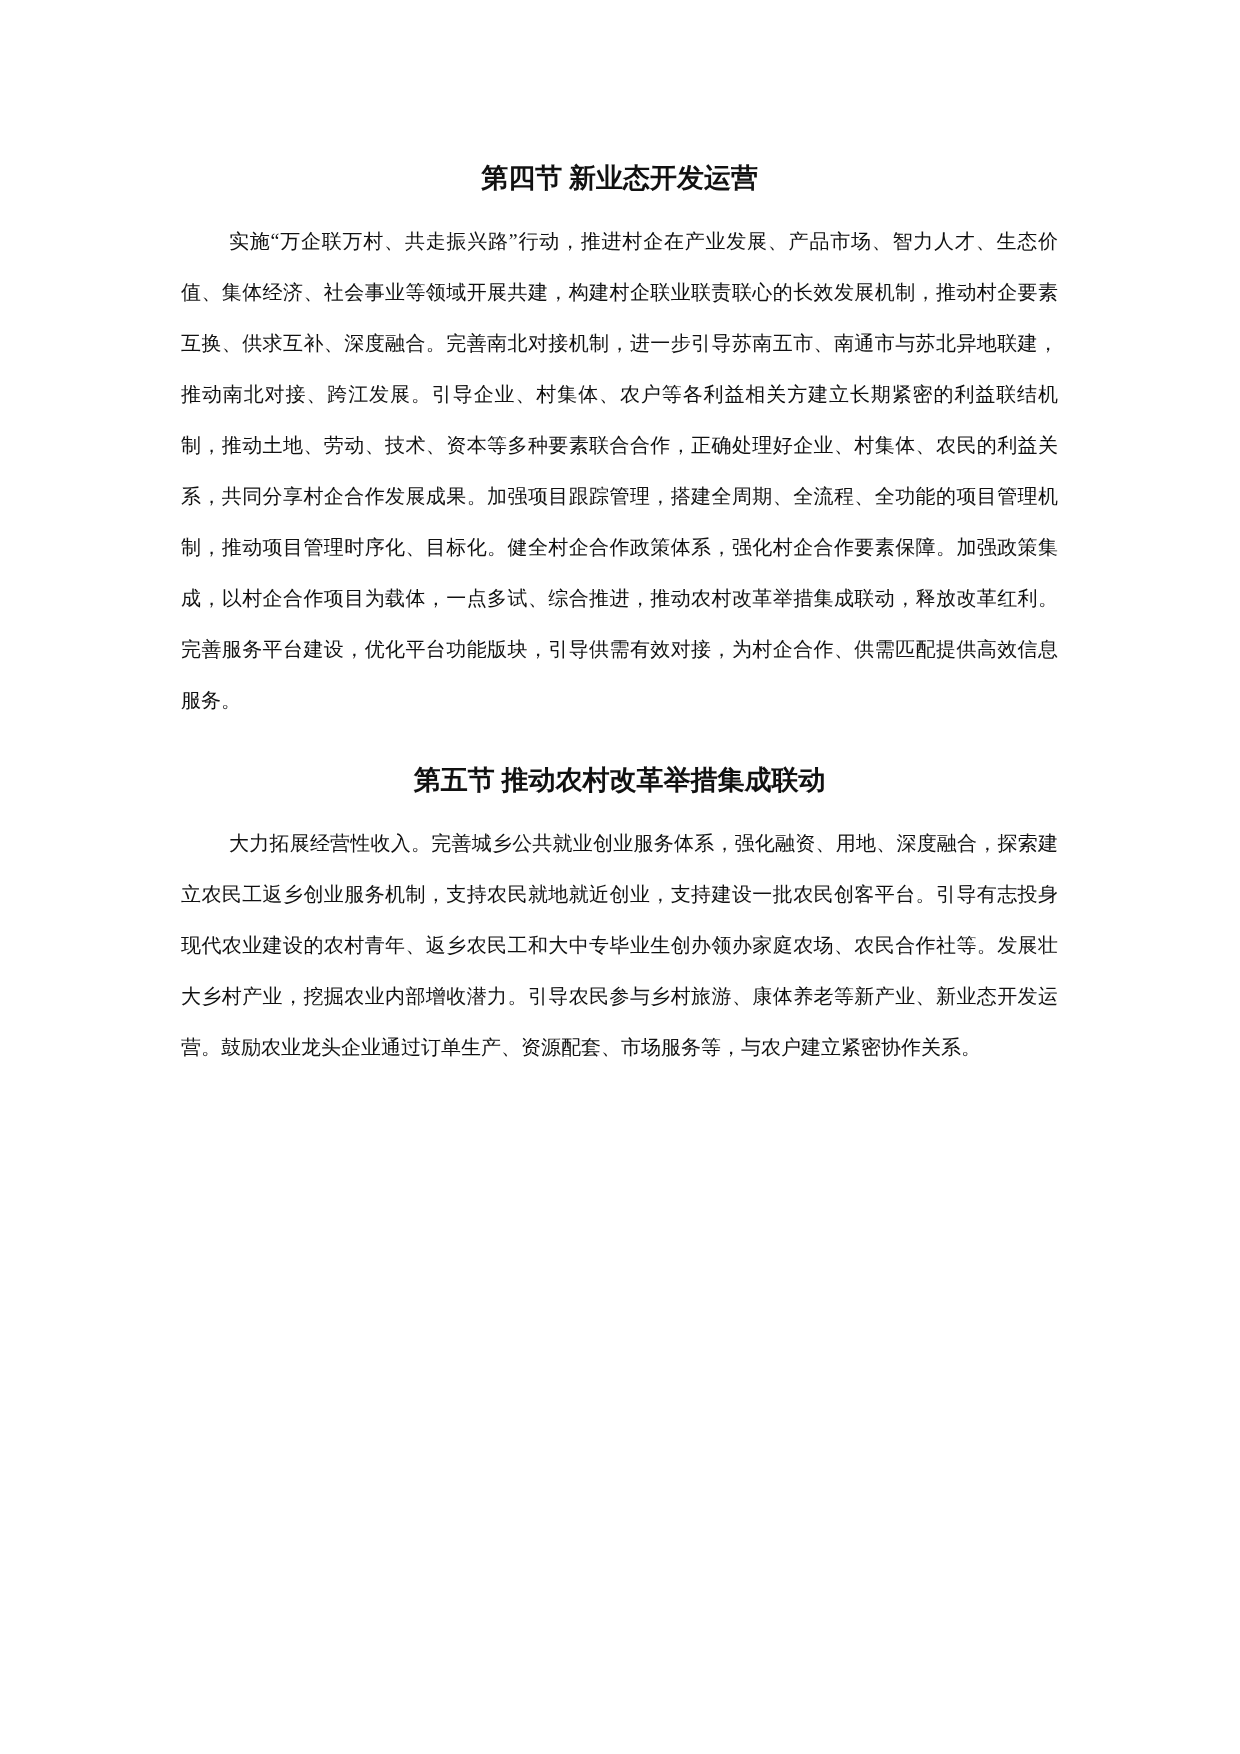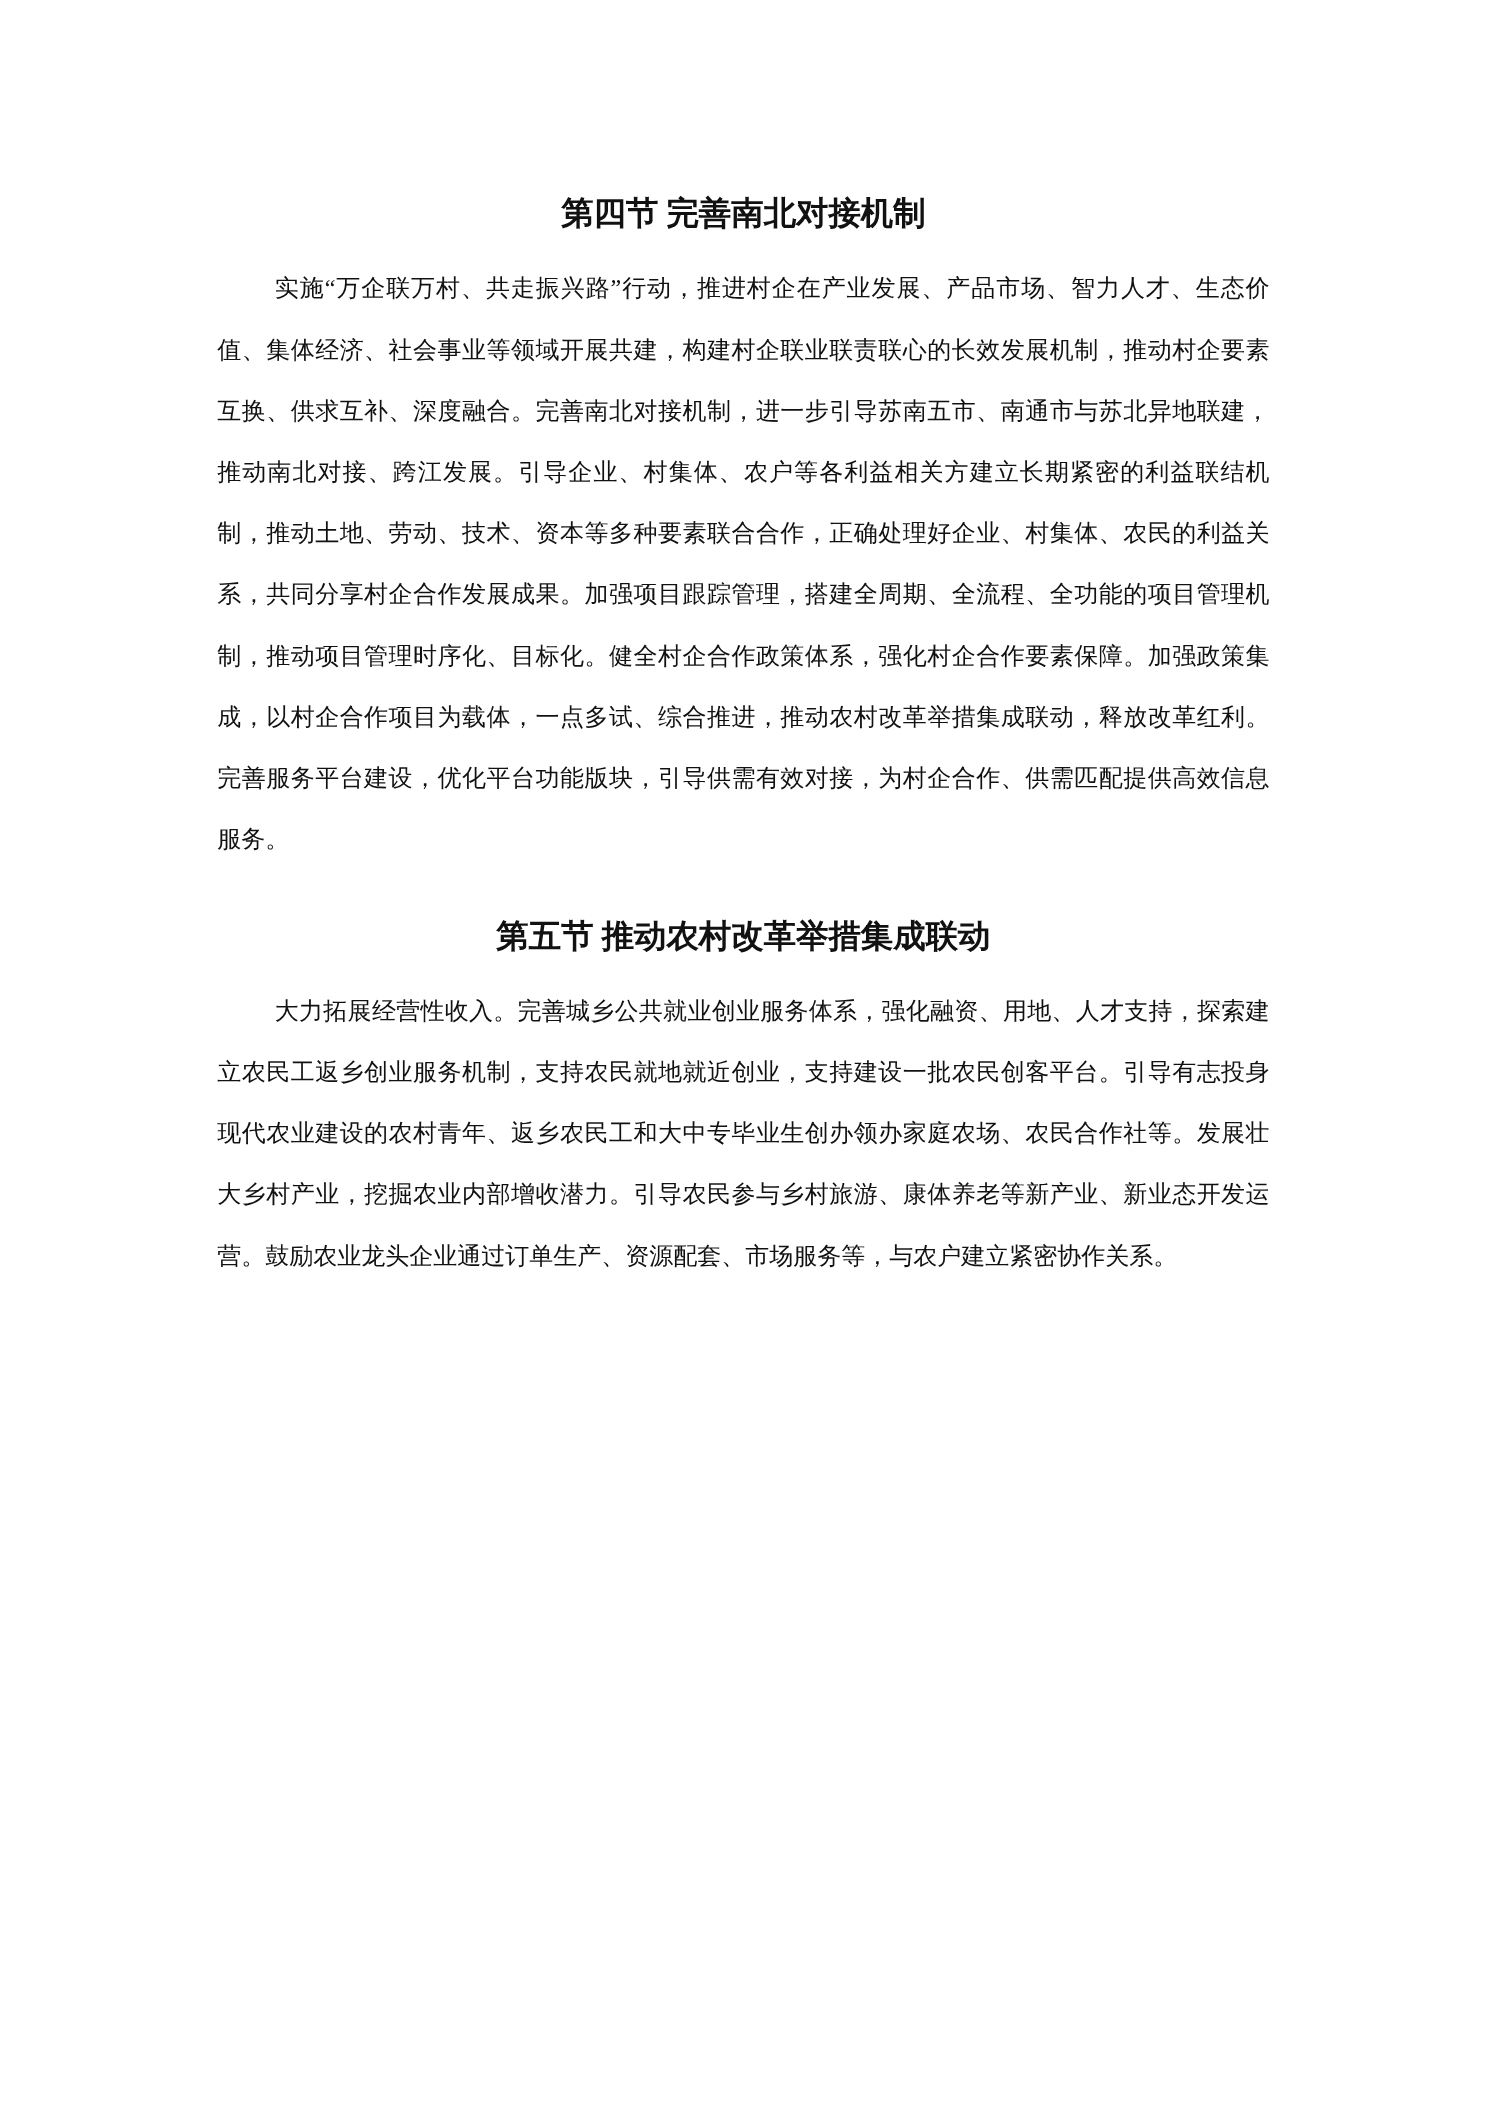--- a/index.html
+++ b/index.html
@@ -43,23 +43,23 @@
       margin: 0 0 34px 0;
       word-break: normal;
     }
   </style>
 </head>
 <body>
 
 <div class="page">
   <div class="content">
 
-    <h2 class="section-heading first">第四节 完善南北对接机制</h2>
+    <h2 class="section-heading first">第四节 新业态开发运营</h2>
 
     <p class="body-par">实施“万企联万村、共走振兴路”行动，推进村企在产业发展、产品市场、智力人才、生态价值、集体经济、社会事业等领域开展共建，构建村企联业联责联心的长效发展机制，推动村企要素互换、供求互补、深度融合。完善南北对接机制，进一步引导苏南五市、南通市与苏北异地联建，推动南北对接、跨江发展。引导企业、村集体、农户等各利益相关方建立长期紧密的利益联结机制，推动土地、劳动、技术、资本等多种要素联合合作，正确处理好企业、村集体、农民的利益关系，共同分享村企合作发展成果。加强项目跟踪管理，搭建全周期、全流程、全功能的项目管理机制，推动项目管理时序化、目标化。健全村企合作政策体系，强化村企合作要素保障。加强政策集成，以村企合作项目为载体，一点多试、综合推进，推动农村改革举措集成联动，释放改革红利。完善服务平台建设，优化平台功能版块，引导供需有效对接，为村企合作、供需匹配提供高效信息服务。</p>
 
     <h2 class="section-heading">第五节 推动农村改革举措集成联动</h2>
 
 
-    <p class="body-par">大力拓展经营性收入。完善城乡公共就业创业服务体系，强化融资、用地、人才支持，探索建立农民工返乡创业服务机制，支持农民就地就近创业，支持建设一批农民创客平台。引导有志投身现代农业建设的农村青年、返乡农民工和大中专毕业生创办领办家庭农场、农民合作社等。发展壮大乡村产业，挖掘农业内部增收潜力。引导农民参与乡村旅游、康体养老等新产业、新业态开发运营。鼓励农业龙头企业通过订单生产、资源配套、市场服务等，与农户建立紧密协作关系。</p>
+    <p class="body-par">大力拓展经营性收入。完善城乡公共就业创业服务体系，强化融资、用地、深度融合，探索建立农民工返乡创业服务机制，支持农民就地就近创业，支持建设一批农民创客平台。引导有志投身现代农业建设的农村青年、返乡农民工和大中专毕业生创办领办家庭农场、农民合作社等。发展壮大乡村产业，挖掘农业内部增收潜力。引导农民参与乡村旅游、康体养老等新产业、新业态开发运营。鼓励农业龙头企业通过订单生产、资源配套、市场服务等，与农户建立紧密协作关系。</p>
 
   </div>
 </div>
 
 </body></html>

